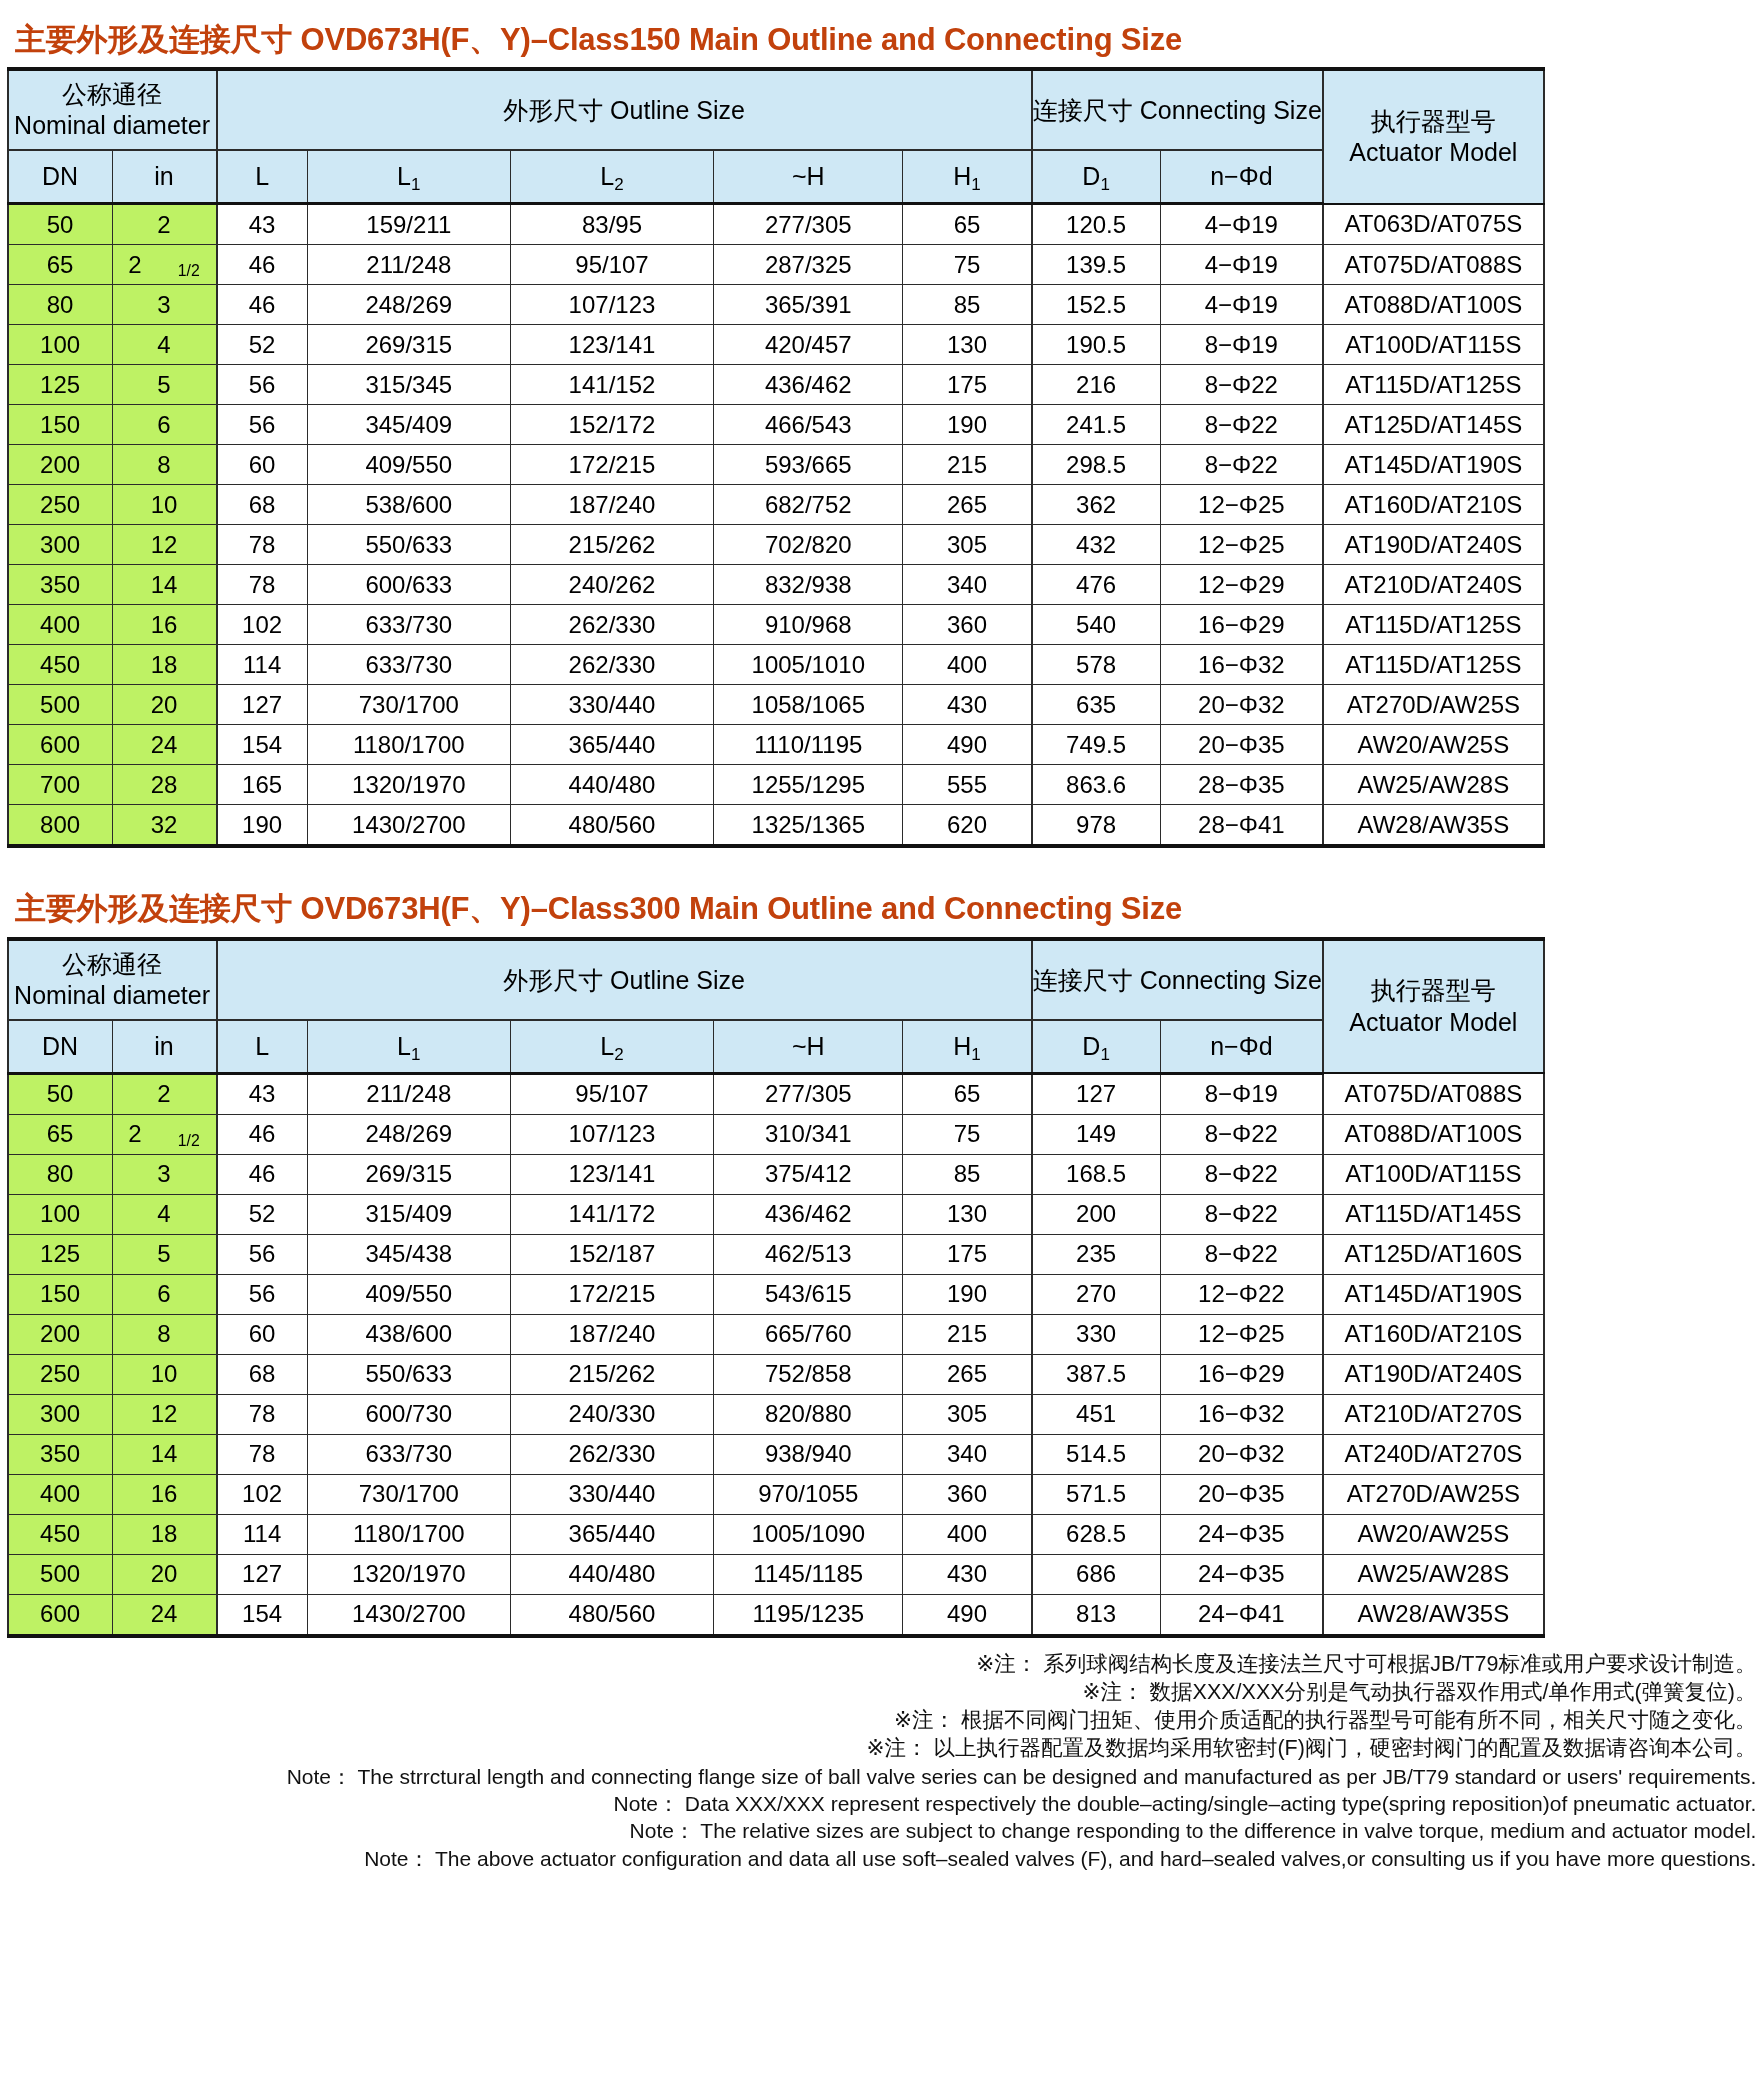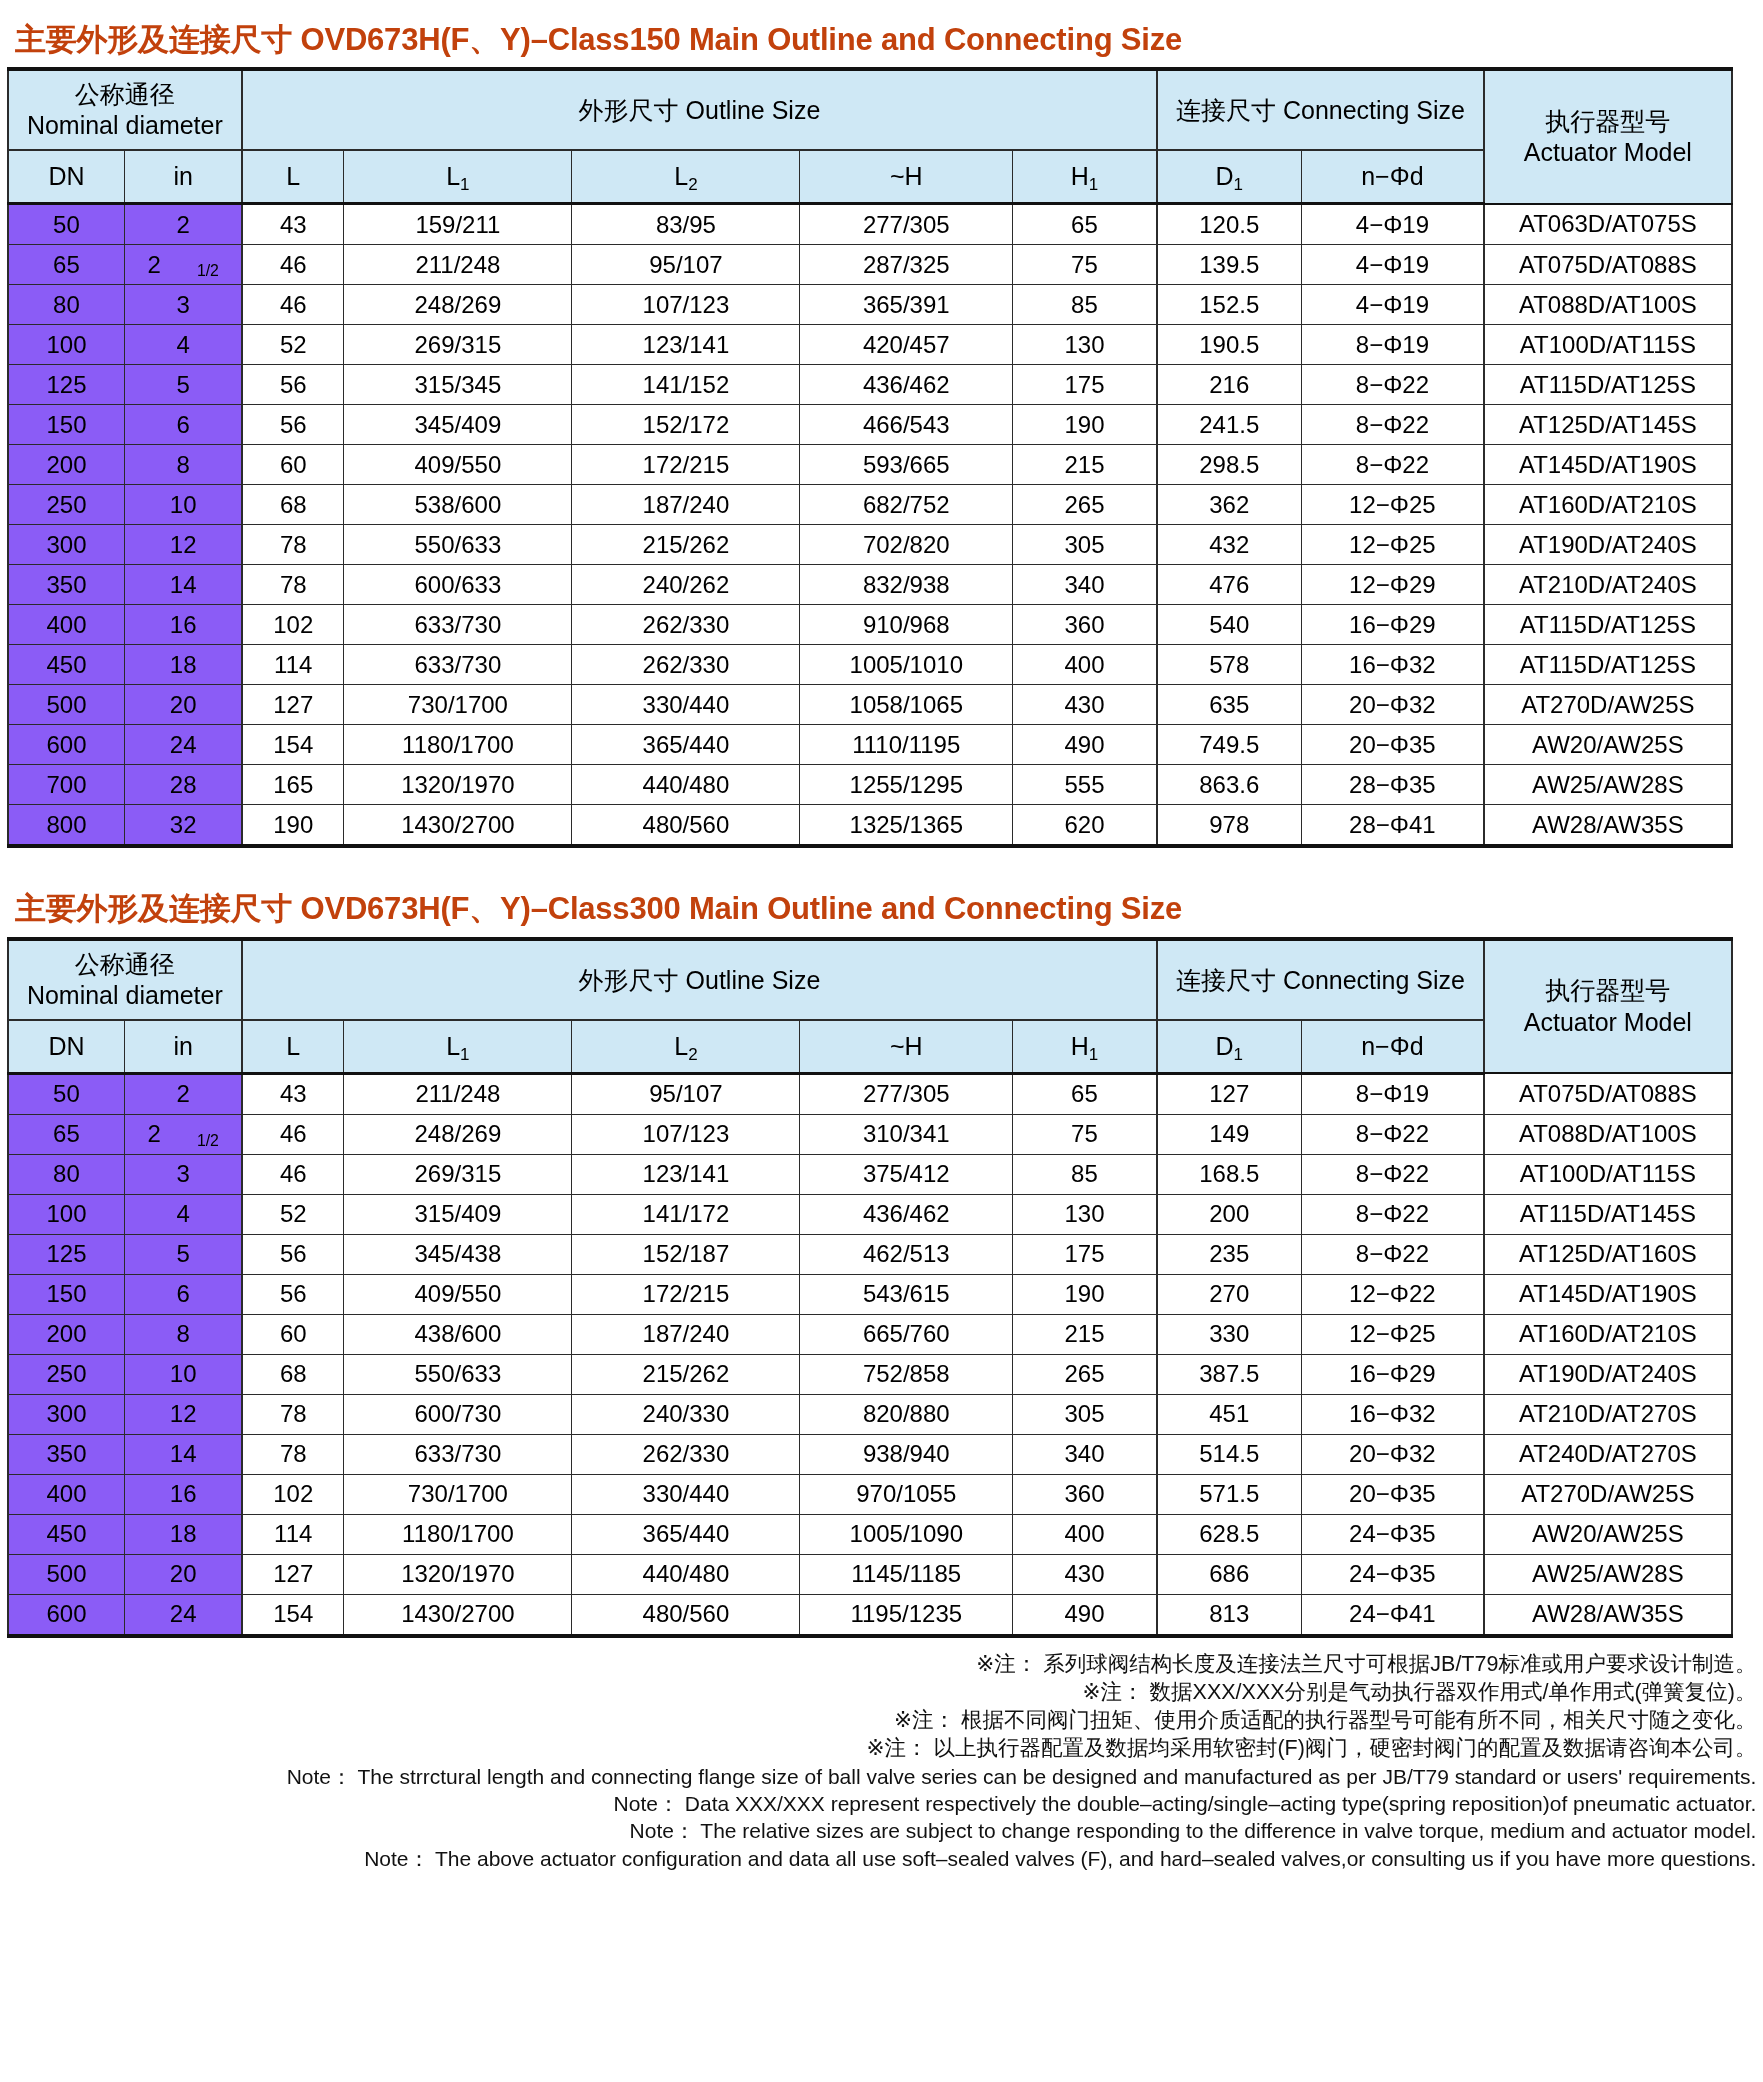--- a/index.html
+++ b/index.html
@@ -26,21 +26,21 @@
     color: #c2410c;
     letter-spacing: -0.2px;
     line-height: 1.15;
     margin: 0 0 10px 8.3px;
     white-space: nowrap;
   }
 
   
   table.spec {
     border-collapse: collapse;
-    width: 1726px;
+    width: 1538px;
     table-layout: fixed;
     margin: 0 0 0 0;
     border-top: 4.1px solid #111;
     border-bottom: 4.1px solid #111;
   }
   table.spec th,
   table.spec td {
     border: 1.2px solid #2b2b2b;
     text-align: center;
     vertical-align: middle;
@@ -69,21 +69,21 @@
     height: 51px;
     font-size: 25px;
     border-bottom: 3.3px solid #111;
   }
   table.spec thead th.grp-act {
     border-bottom: 3.3px solid #111;
   }
   
   table.spec td.dn,
   table.spec td.inch {
-    background: #8b5cf6;
+    background: #bef264;
   }
   
   table.spec th.edge-l, table.spec td.edge-l { border-left: 2.5px solid #2b2b2b; }
   table.spec th.edge-r, table.spec td.edge-r { border-right: 2.5px solid #2b2b2b; }
   .vline-strong { border-left: 2.5px solid #2b2b2b !important; }
 
   sub {
     font-size: 0.68em;
     vertical-align: baseline;
     position: relative;

